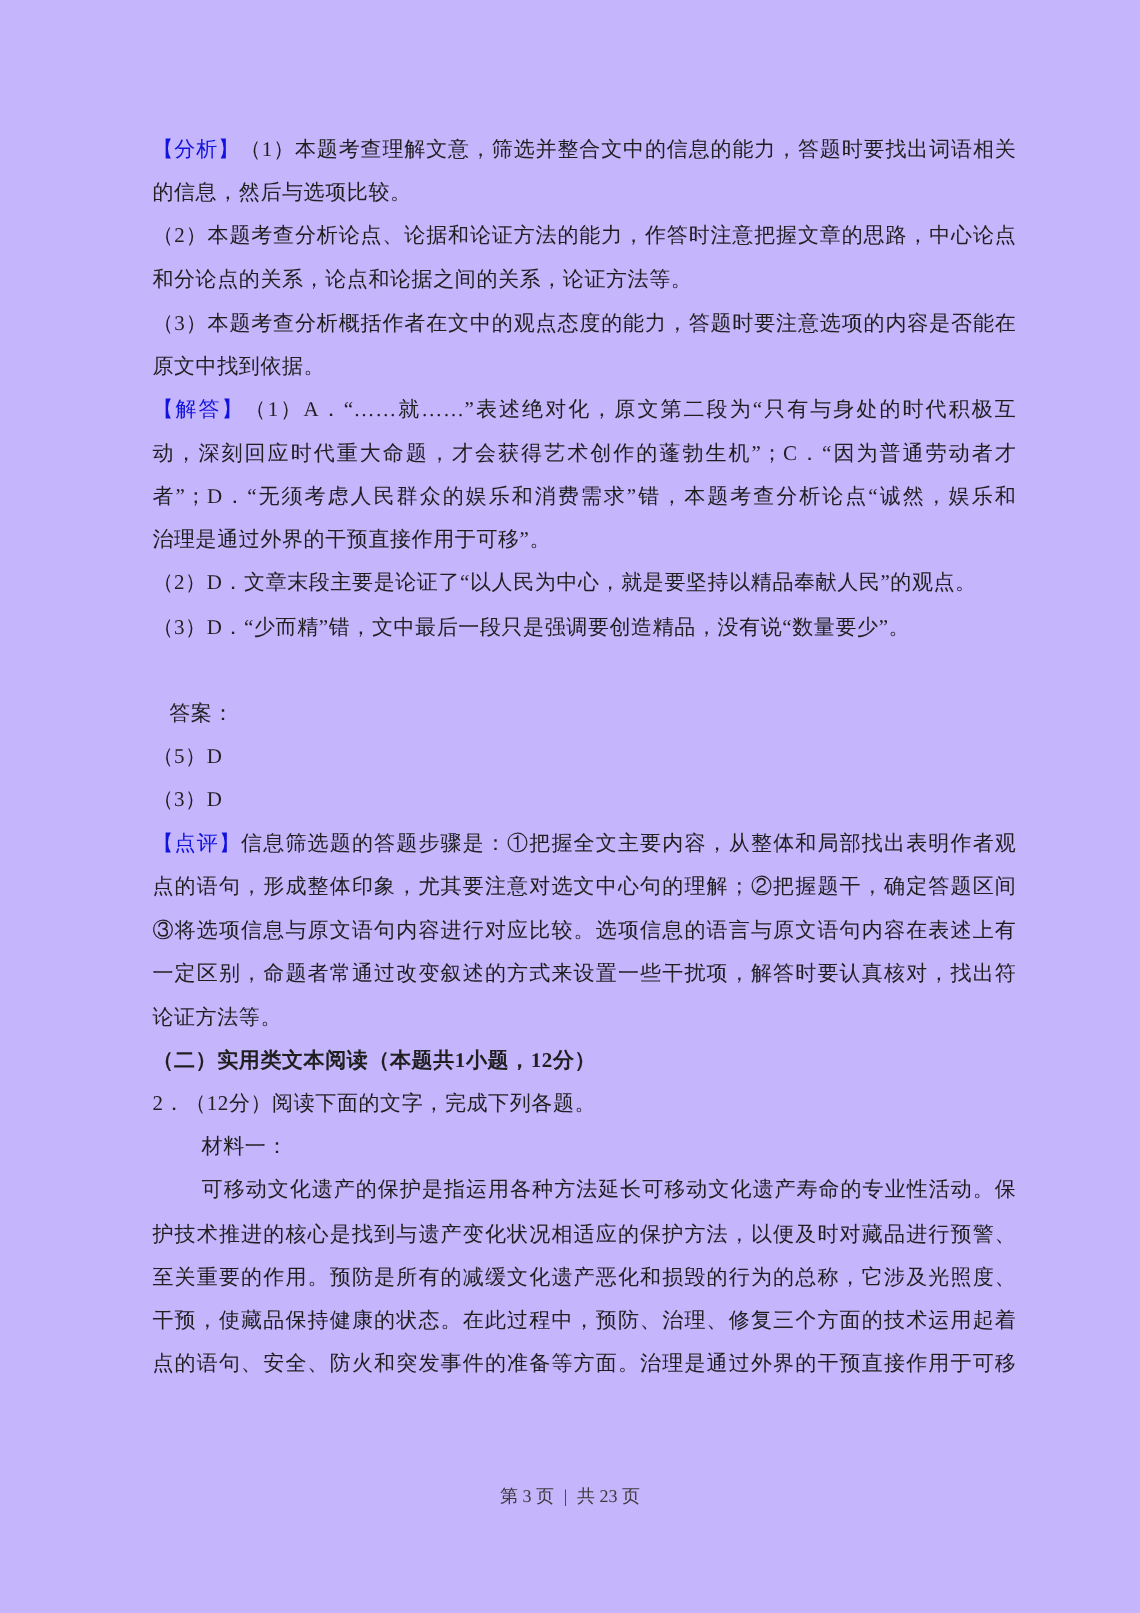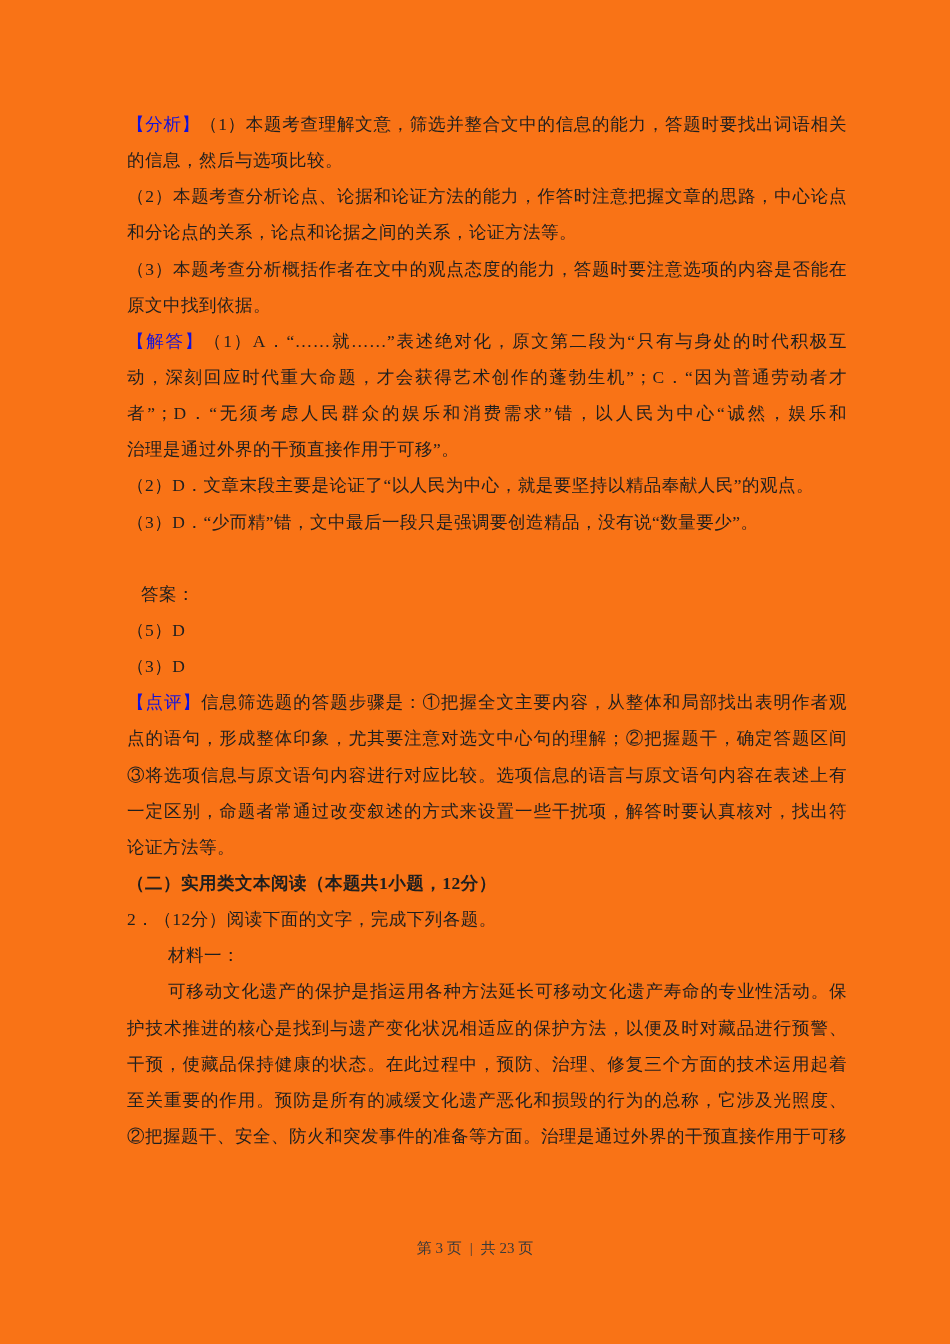--- a/index.html
+++ b/index.html
@@ -4,21 +4,21 @@
 <style>
   html, body {
     margin: 0;
     padding: 0;
     background: #ffffff;
   }
   .page {
     position: relative;
     width: 950px;
     height: 1344px;
-    background: #f97316;
+    background: #c4b5fd;
     overflow: hidden;
     font-family: "Liberation Serif", "DejaVu Serif", serif;
   }
   .content {
     position: absolute;
     left: 127px;
     top: 106px;
     width: 720px;
   }
   .line {
@@ -64,38 +64,38 @@
 <div class="page">
   <div class="content" id="doc-content" style="color: rgb(31, 31, 31);">
       <div class="line fill"><span class="seg seg-marker" style="color: rgb(18, 18, 221);">【分析】</span><span class="seg">（1）本题考查理解文意，筛选并整合文中的信息的能力，答题时要找出词语相关</span></div>
       <div class="line"><span class="seg">的信息，然后与选项比较。</span></div>
       <div class="line fill"><span class="seg">（2）本题考查分析论点、论据和论证方法的能力，作答时注意把握文章的思路，中心论点</span></div>
       <div class="line"><span class="seg">和分论点的关系，论点和论据之间的关系，论证方法等。</span></div>
       <div class="line fill"><span class="seg">（3）本题考查分析概括作者在文中的观点态度的能力，答题时要注意选项的内容是否能在</span></div>
       <div class="line"><span class="seg">原文中找到依据。</span></div>
       <div class="line fill"><span class="seg seg-marker" style="color: rgb(18, 18, 221);">【解答】</span><span class="seg">（1）A．“……就……”表述绝对化，原文第二段为“只有与身处的时代积极互</span></div>
       <div class="line fill"><span class="seg">动，深刻回应时代重大命题，才会获得艺术创作的蓬勃生机”；C．“因为普通劳动者才</span></div>
-      <div class="line fill"><span class="seg">者”；D．“无须考虑人民群众的娱乐和消费需求”错，以人民为中心“诚然，娱乐和</span></div>
+      <div class="line fill"><span class="seg">者”；D．“无须考虑人民群众的娱乐和消费需求”错，本题考查分析论点“诚然，娱乐和</span></div>
       <div class="line"><span class="seg">治理是通过外界的干预直接作用于可移”。</span></div>
       <div class="line"><span class="seg">（2）D．文章末段主要是论证了“以人民为中心，就是要坚持以精品奉献人民”的观点。</span></div>
       <div class="line"><span class="seg">（3）D．“少而精”错，文中最后一段只是强调要创造精品，没有说“数量要少”。</span></div>
       <div class="line"></div>
       <div class="line indent-s"><span class="seg">答案：</span></div>
       <div class="line"><span class="seg">（5）D</span></div>
       <div class="line"><span class="seg">（3）D</span></div>
       <div class="line fill"><span class="seg seg-marker" style="color: rgb(18, 18, 221);">【点评】</span><span class="seg">信息筛选题的答题步骤是：①把握全文主要内容，从整体和局部找出表明作者观</span></div>
       <div class="line fill"><span class="seg">点的语句，形成整体印象，尤其要注意对选文中心句的理解；②把握题干，确定答题区间</span></div>
       <div class="line fill"><span class="seg">③将选项信息与原文语句内容进行对应比较。选项信息的语言与原文语句内容在表述上有</span></div>
       <div class="line fill"><span class="seg">一定区别，命题者常通过改变叙述的方式来设置一些干扰项，解答时要认真核对，找出符</span></div>
       <div class="line"><span class="seg">论证方法等。</span></div>
       <div class="line bold"><span class="seg">（二）实用类文本阅读（本题共1小题，12分）</span></div>
       <div class="line"><span class="seg">2．（12分）阅读下面的文字，完成下列各题。</span></div>
       <div class="line indent"><span class="seg">材料一：</span></div>
       <div class="line fill indent"><span class="seg">可移动文化遗产的保护是指运用各种方法延长可移动文化遗产寿命的专业性活动。保</span></div>
       <div class="line fill"><span class="seg">护技术推进的核心是找到与遗产变化状况相适应的保护方法，以便及时对藏品进行预警、</span></div>
+      <div class="line fill"><span class="seg">至关重要的作用。预防是所有的减缓文化遗产恶化和损毁的行为的总称，它涉及光照度、</span></div>
       <div class="line fill"><span class="seg">干预，使藏品保持健康的状态。在此过程中，预防、治理、修复三个方面的技术运用起着</span></div>
-      <div class="line fill"><span class="seg">至关重要的作用。预防是所有的减缓文化遗产恶化和损毁的行为的总称，它涉及光照度、</span></div>
-      <div class="line fill"><span class="seg">②把握题干、安全、防火和突发事件的准备等方面。治理是通过外界的干预直接作用于可移</span></div>
+      <div class="line fill"><span class="seg">点的语句、安全、防火和突发事件的准备等方面。治理是通过外界的干预直接作用于可移</span></div>
     </div>
   <div class="footer">
     <span>第 3 页</span><span>|</span><span>共 23 页</span>
   </div>
 </div>
 
 </body></html>

